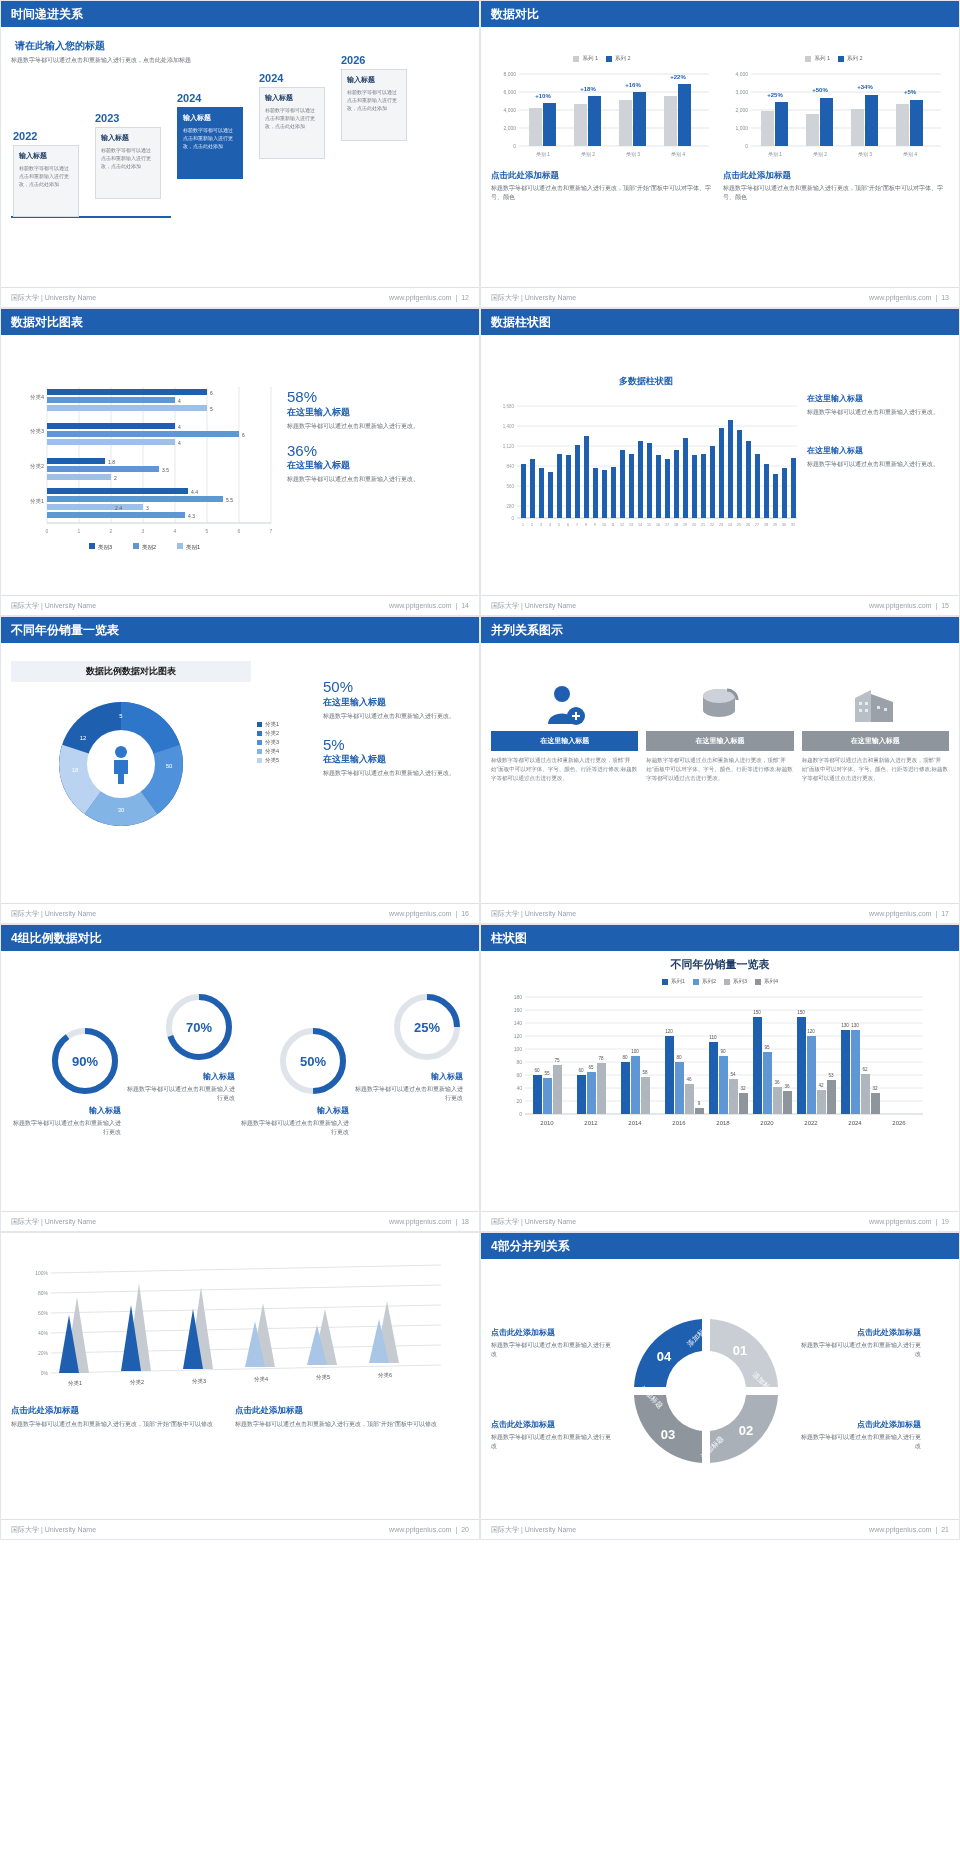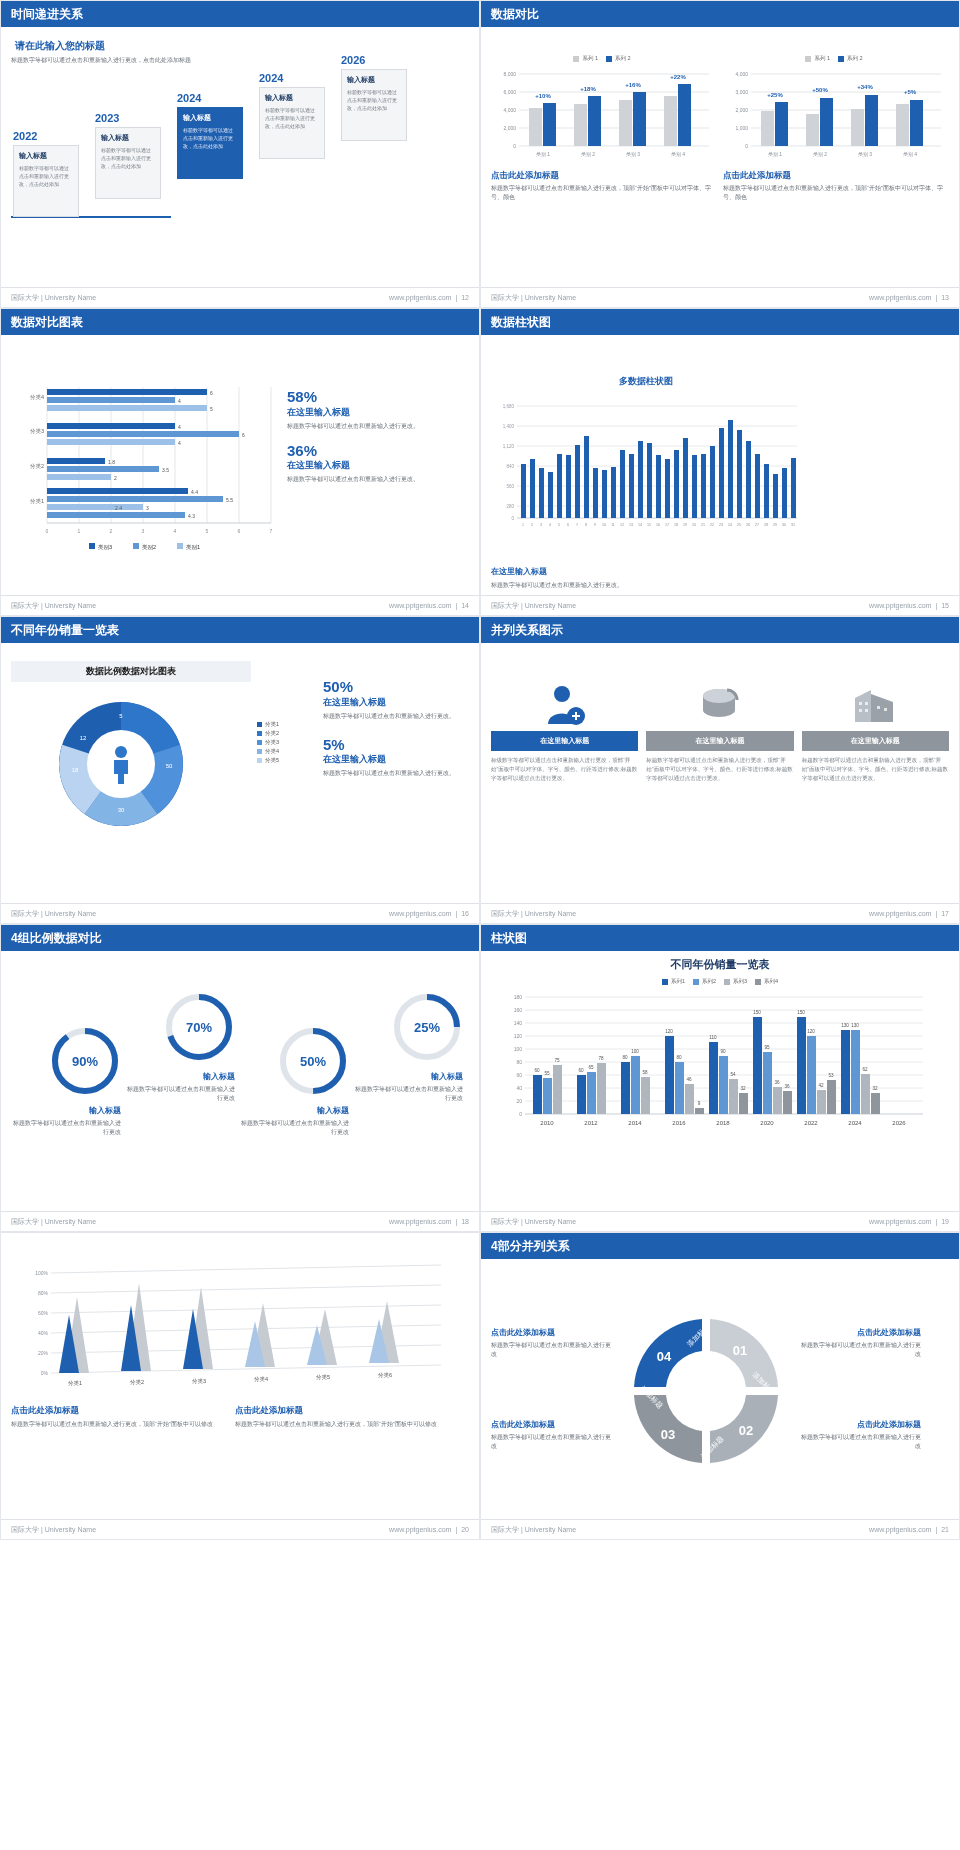--- a/index.html
+++ b/index.html
@@ -26,21 +26,21 @@
   .tl .card.hl .t{color:#dbe7f6;}
   .bar-line{position:absolute;left:0;bottom:6px;height:2px;background:#1f5fb0;}
   
   .axis-lbl{font-size:5px;fill:#8a9098;}
   .legend{display:flex;gap:8px;justify-content:center;font-size:5.5px;color:#666;align-items:center;}
   .legend i{display:inline-block;width:6px;height:6px;margin-right:3px;vertical-align:middle;}
   .capt{font-size:8.5px;font-weight:bold;color:#1f5fb0;margin:4px 0 2px;}
   
   .lg-item{display:flex;align-items:center;font-size:5.5px;color:#555;margin-bottom:2px;}
   .lg-item i{width:5px;height:5px;display:inline-block;margin-right:3px;}
-  .pct{font-size:15px;font-weight:bold;color:#1f5fb0;line-height:1.1;}
+  .pct{font-size:15px;font-weight:normal;color:#1f5fb0;line-height:1.1;}
   .pcth{font-size:9px;font-weight:bold;color:#1f5fb0;margin-bottom:3px;}
   
   .col3{display:flex;gap:8px;}
   .col3 .c{width:148px;}
   .btn-b{background:#1f5fb0;color:#fff;font-size:7px;font-weight:bold;text-align:center;padding:5px 0;}
   .btn-g{background:#8e959c;color:#fff;font-size:7px;font-weight:bold;text-align:center;padding:5px 0;}
   .ico-wrap{height:52px;display:flex;align-items:center;justify-content:center;}
   
   .ring-row{display:flex;align-items:flex-start;gap:4px;margin-top:6px;}
   .ring-col{width:110px;text-align:right;}
@@ -312,21 +312,21 @@
           <span>14</span>
         </span>
     </div>
   </div>
 
   <div class="slide">
     <div class="sl-head">
         <span>数据柱状图</span>
       </div>
     <div class="sl-body">
-      <div style="display:flex;gap:6px;margin-top:34px;flex-direction:column;">
+      <div style="display:flex;gap:6px;margin-top:34px;">
         <div style="width:310px;">
           <div style="text-align:center;font-size:9px;font-weight:bold;color:#1f5fb0;">多数据柱状图</div>
           <svg width="310" height="150">
             <g stroke="#e7eaee">
               <line x1="26" y1="18" x2="306" y2="18"></line>
                 <line x1="26" y1="38" x2="306" y2="38"></line>
               <line x1="26" y1="58" x2="306" y2="58"></line>
                 <line x1="26" y1="78" x2="306" y2="78"></line>
               <line x1="26" y1="98" x2="306" y2="98"></line>
                 <line x1="26" y1="118" x2="306" y2="118"></line>

